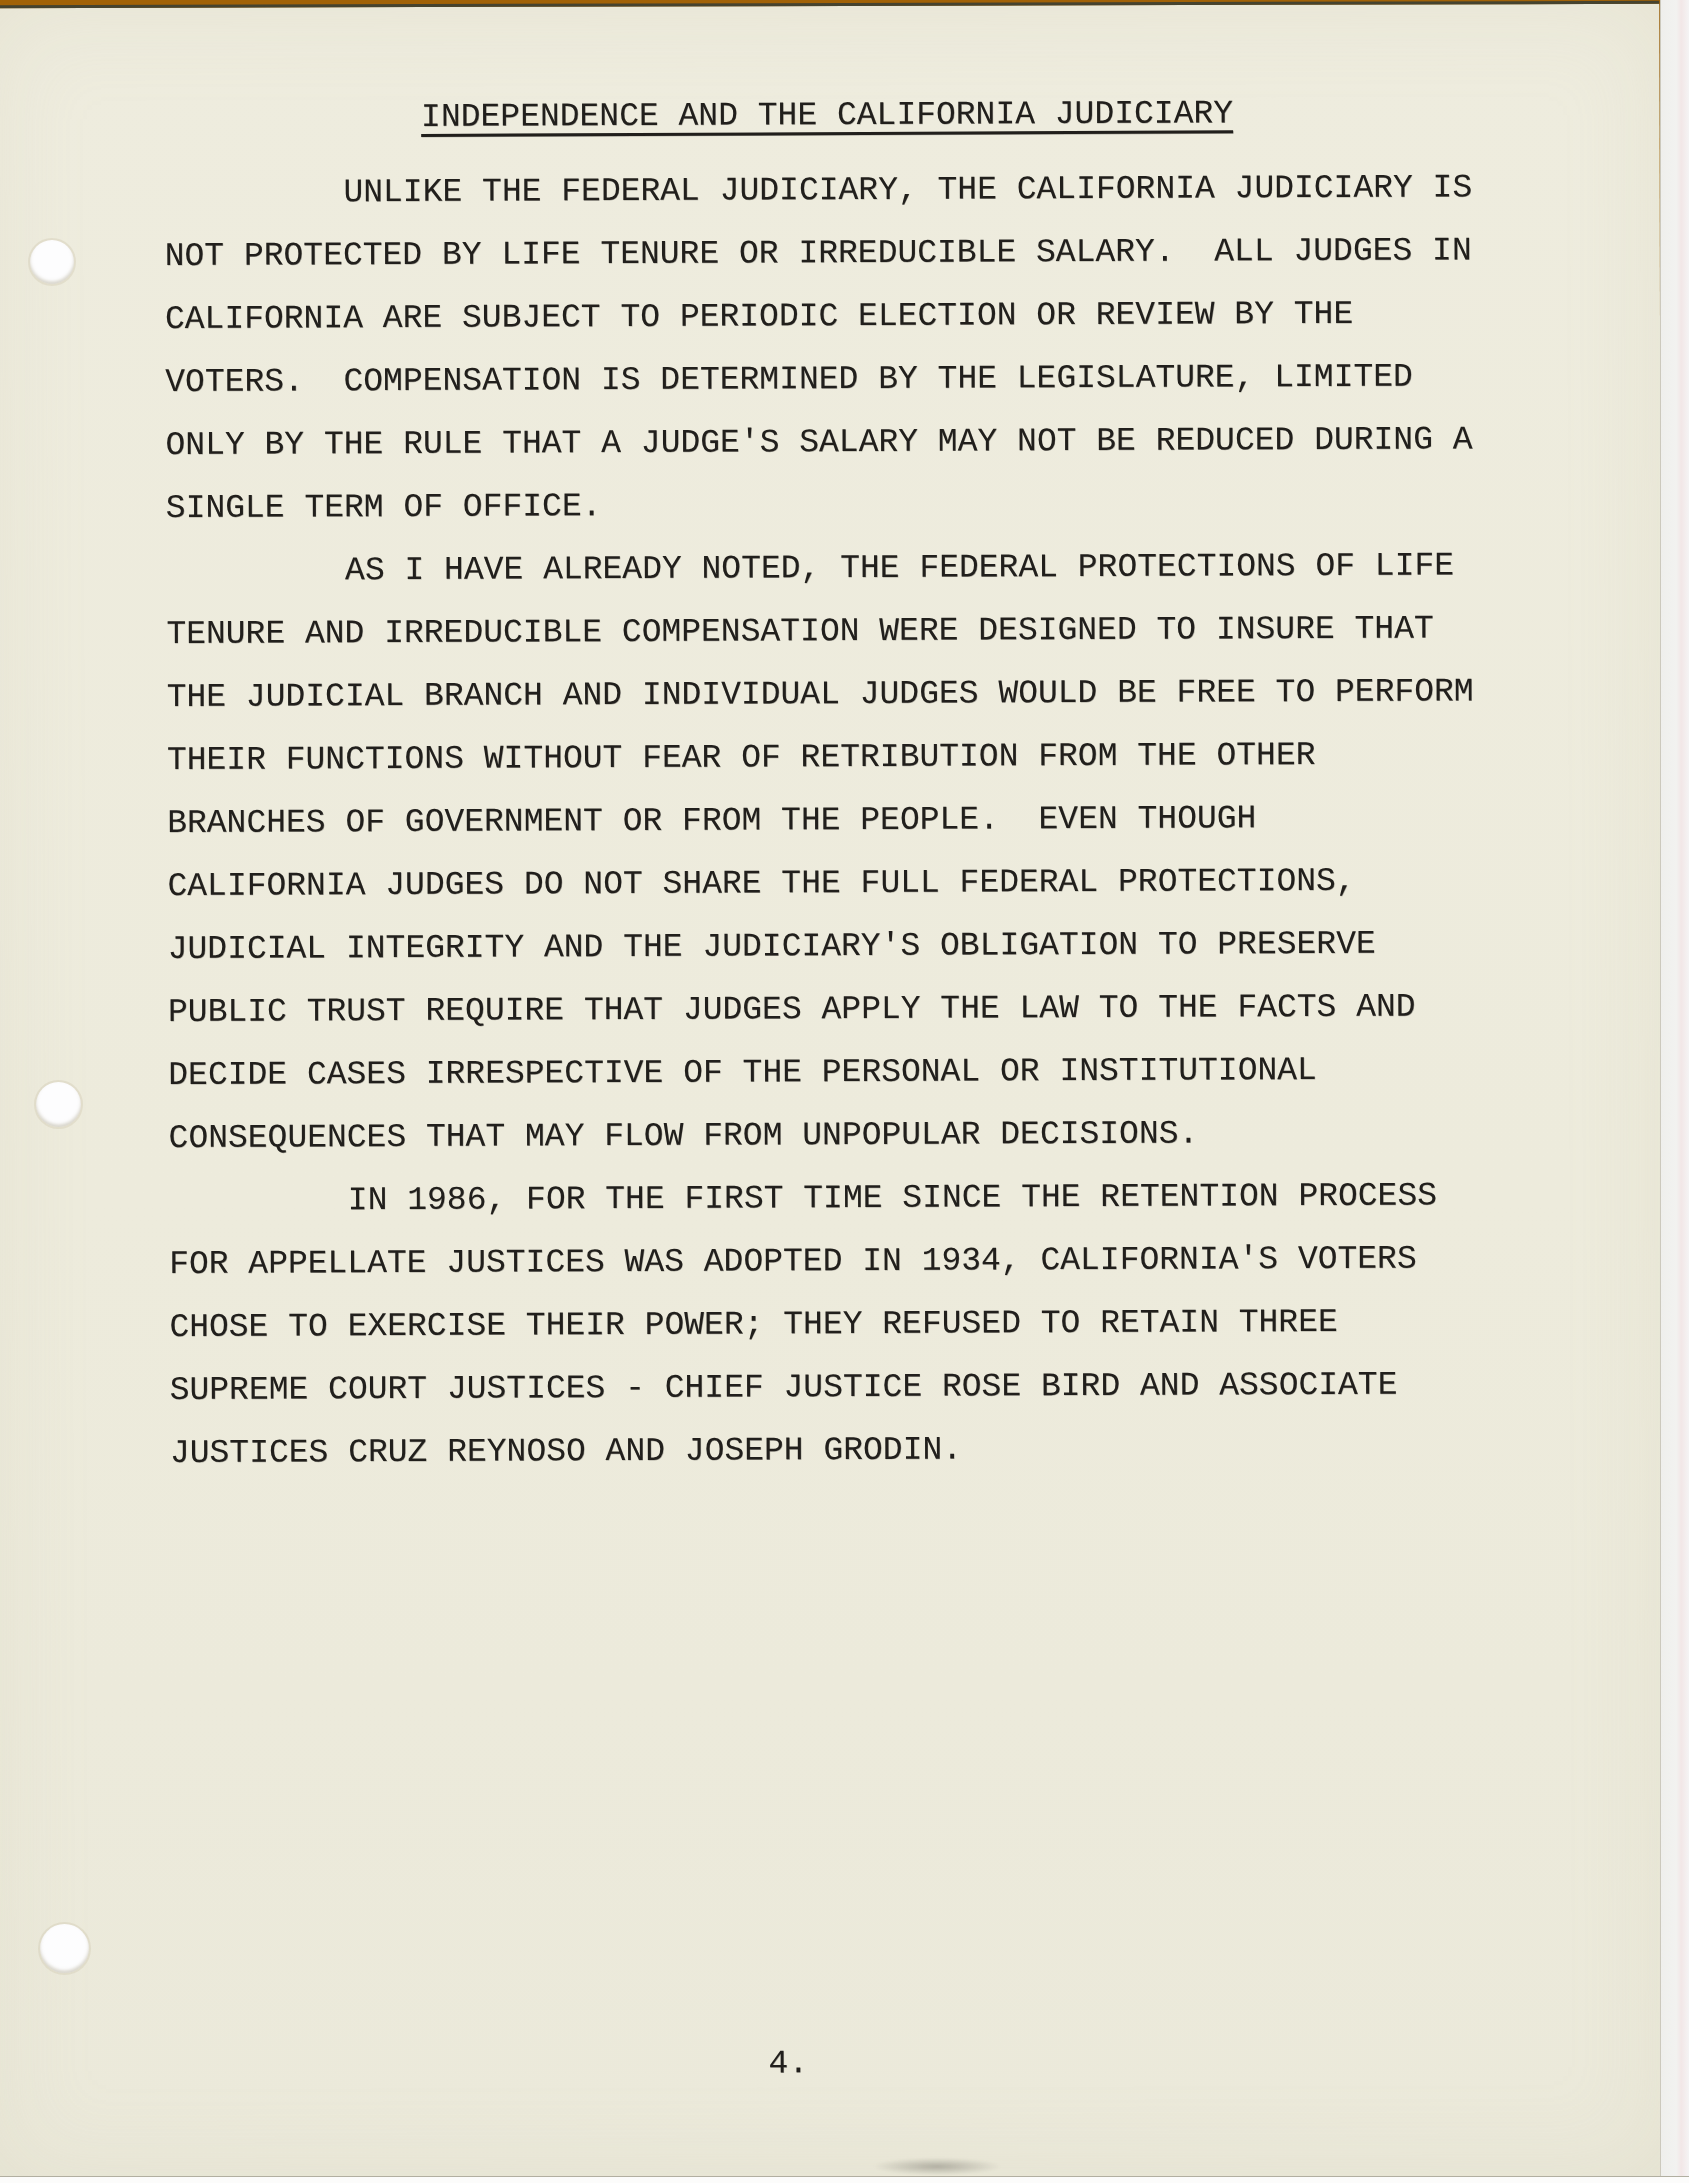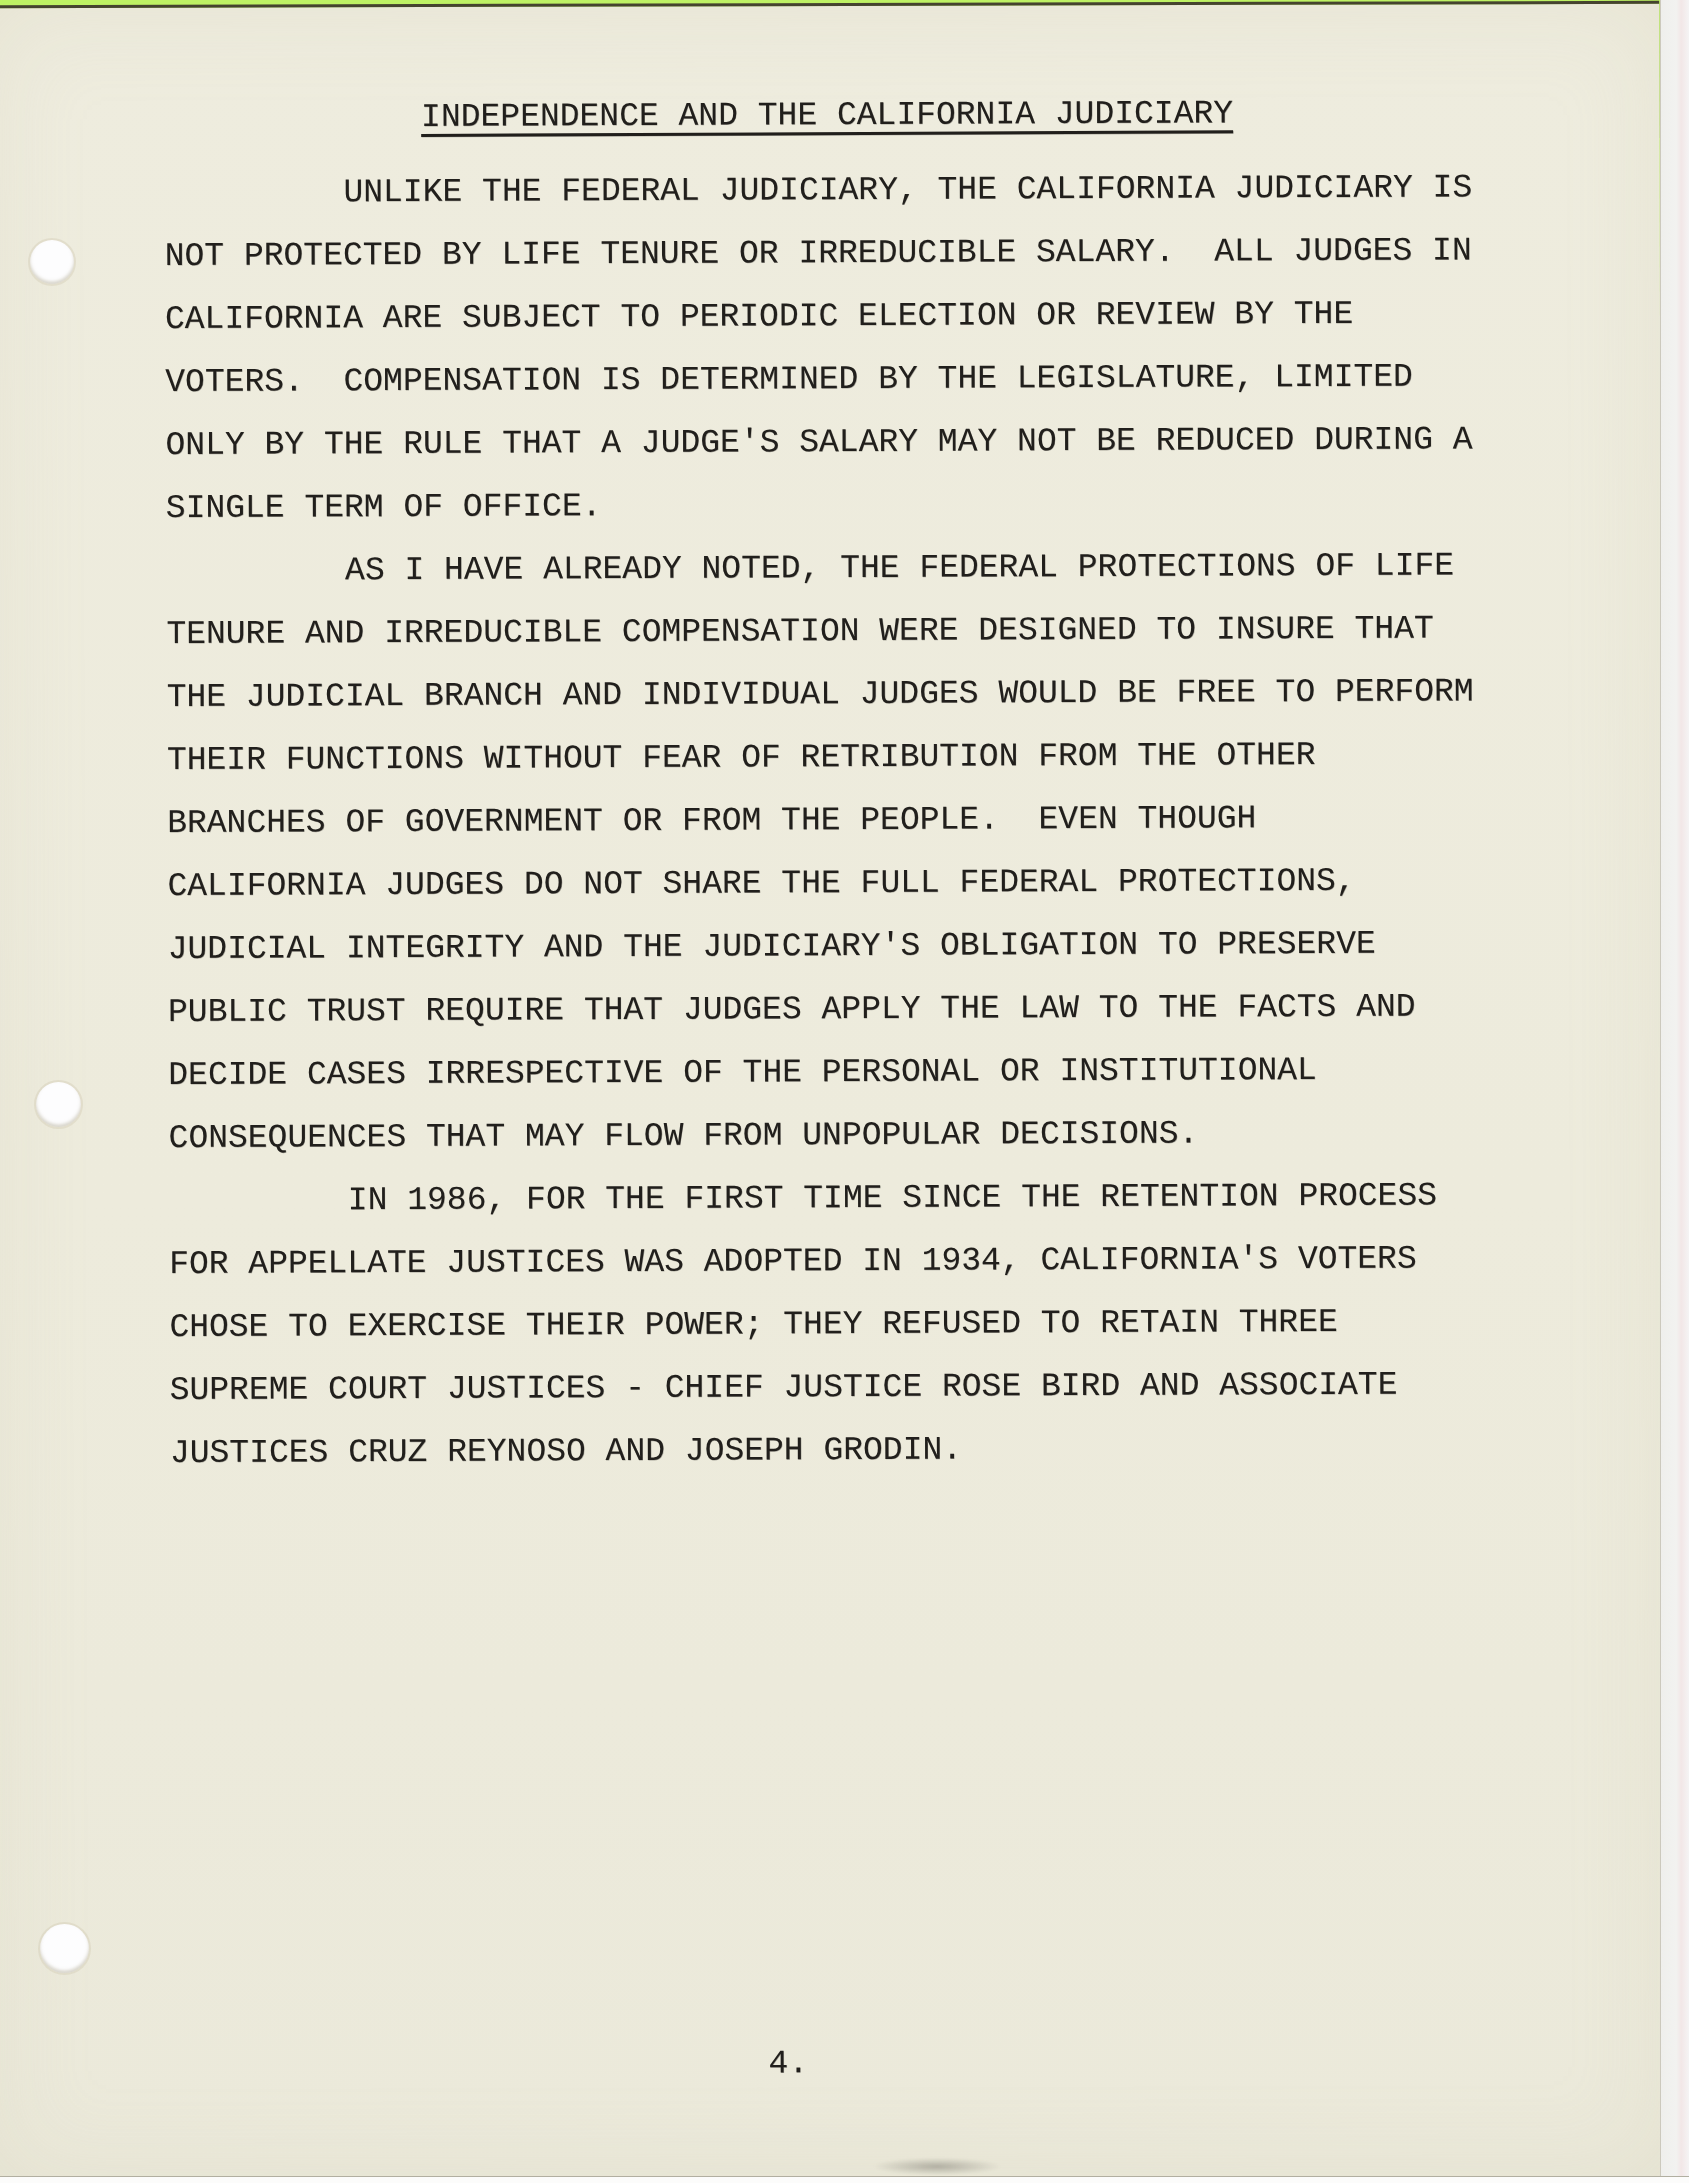--- a/index.html
+++ b/index.html
@@ -1,18 +1,18 @@
 <!DOCTYPE html>
 <html style="font-size:10.6px"><head>
 <meta charset="utf-8">
 <style>
   html,body { margin:0; padding:0; background:#e9e9e7; }
   .scan {
     position:relative; width:1689px; height:2183px;
-    background:#bef264; overflow:hidden;
+    background:#a16207; overflow:hidden;
     font-family:"Liberation Mono","DejaVu Sans Mono",monospace;
   }
   .paper {
     position:absolute; left:-6.6px; top:2.6px; width:1669px; height:2174px;
     background:linear-gradient(180deg,#eeecde 0%,#edebdc 55%,#ebe9da 100%);
     border-top:3.3px solid #45432f;
     transform:rotate(-0.15deg);
     box-shadow:0 2px 1.3px rgba(140,135,110,.55), inset 0 0 93px rgba(205,200,172,.22);
   }
   .scanner-right {

